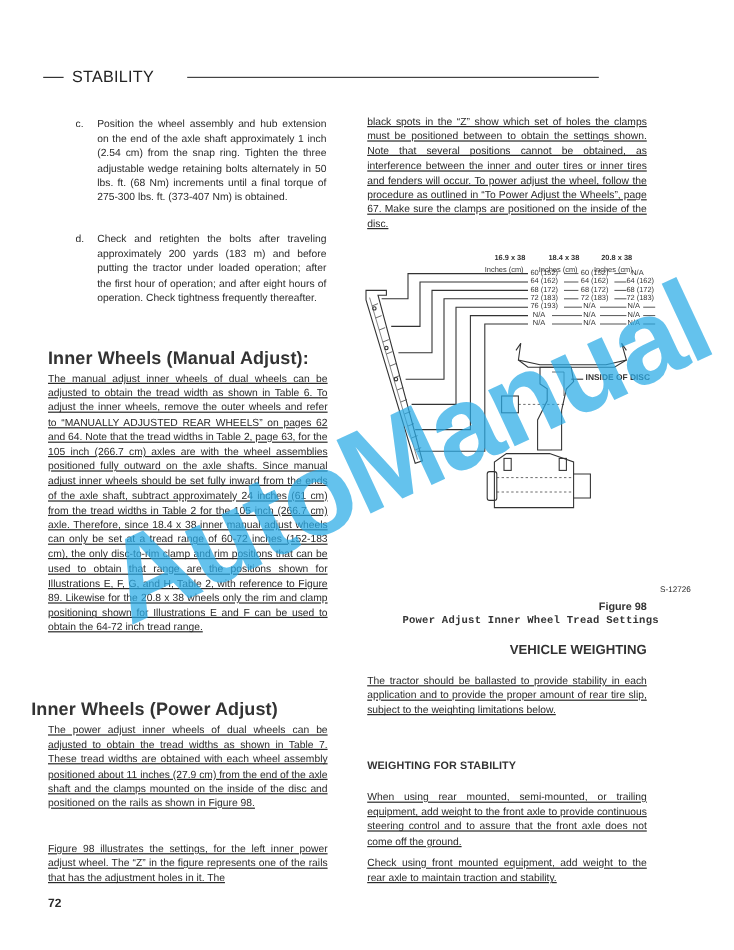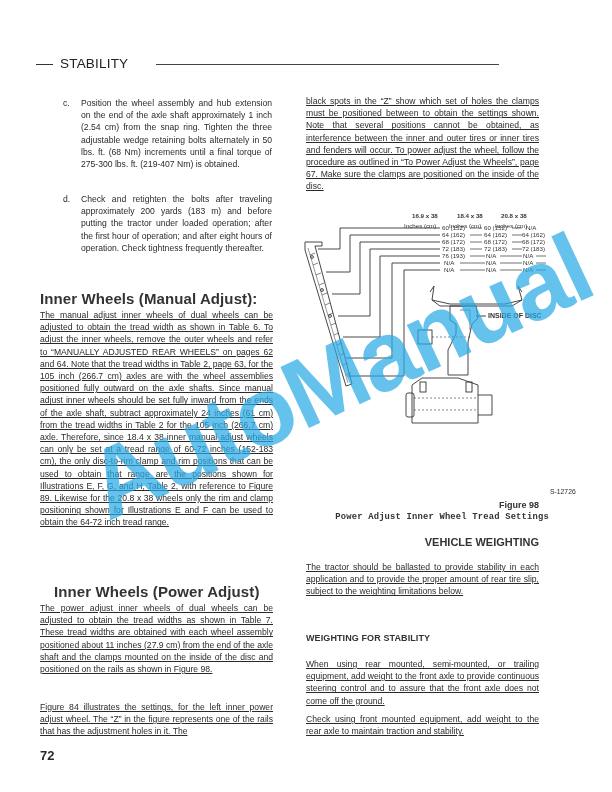--- a/index.html
+++ b/index.html
@@ -15,21 +15,21 @@
   .left { left: 40px; width: 233px; }
   .right { left: 306px; width: 233px; }
 
   .list-item { position: absolute; font-size: 8.6px; line-height: 12.2px; text-align: justify; }
   .list-item .marker { position: absolute; left: 0; top: 0; }
   .list-item .body { position: absolute; left: 18px; width: 191px; }
 
   .subhead { position: absolute; font-size: 15px; font-weight: bold; color: #333; letter-spacing: 0.1px; }
   .center-title { position: absolute; text-align: right; font-weight: bold; color: #333; }
 
-  .page-number { position: absolute; left: 40px; top: 748px; font-size: 13px; font-weight: bold; }
+  .page-number { position: absolute; left: 40px; top: 748px; font-size: 10px; font-weight: bold; }
 
   .diagram { position: absolute; left: 300px; top: 200px; width: 250px; height: 230px; }
   .diagram .lbl { position: absolute; font-size: 6.2px; font-family: "Liberation Sans", sans-serif; color: #333; white-space: nowrap; }
   .diagram .hdr { font-weight: bold; font-size: 6.2px; }
   .sid { position: absolute; left: 550px; top: 488px; font-size: 6.8px; }
 
   .watermark { position: absolute; left: 60px; top: 260px; font-size: 98px; font-weight: bold;
                color: rgba(40,170,230,0.72); transform: rotate(-25deg); transform-origin: left top;
                letter-spacing: -2px; pointer-events: none; white-space: nowrap; }
 </style>
@@ -37,42 +37,42 @@
 <body>
 
 <div class="header">
   <div class="dash-left"></div>
   <div class="title">STABILITY</div>
   <div class="rule"></div>
 </div>
 
 <div class="list-item" style="left:63px; top:97px; width:214px;">
   <span class="marker">c.</span>
-  <p class="body" style="margin:0;">Position the wheel assembly and hub extension on the end of the axle shaft approximately 1 inch (2.54 cm) from the snap ring. Tighten the three adjustable wedge retaining bolts alternately in 50 lbs. ft. (68 Nm) increments until a final torque of 275-300 lbs. ft. (219-407 Nm) is obtained.</p>
+  <p class="body" style="margin:0;">Position the wheel assembly and hub extension on the end of the axle shaft approximately 1 inch (2.54 cm) from the snap ring. Tighten the three adjustable wedge retaining bolts alternately in 50 lbs. ft. (68 Nm) increments until a final torque of 275-300 lbs. ft. (373-407 Nm) is obtained.</p>
 </div>
 
 <div class="list-item" style="left:63px; top:193px; width:214px;">
   <span class="marker">d.</span>
   <p class="body" style="margin:0;">Check and retighten the bolts after traveling approximately 200 yards (183 m) and before putting the tractor under loaded operation; after the first hour of operation; and after eight hours of operation. Check tightness frequently thereafter.</p>
 </div>
 
 <div class="subhead" style="left:40px; top:290px;">Inner Wheels (Manual Adjust):</div>
 
 <div class="col left" style="top:309px;">
   <p>The manual adjust inner wheels of dual wheels can be adjusted to obtain the tread width as shown in Table 6. To adjust the inner wheels, remove the outer wheels and refer to “MANUALLY ADJUSTED REAR WHEELS” on pages 62 and 64. Note that the tread widths in Table 2, page 63, for the 105 inch (266.7 cm) axles are with the wheel assemblies positioned fully outward on the axle shafts. Since manual adjust inner wheels should be set fully inward from the ends of the axle shaft, subtract approximately 24 inches (61 cm) from the tread widths in Table 2 for the 105 inch (266.7 cm) axle. Therefore, since 18.4 x 38 inner manual adjust wheels can only be set at a tread range of 60-72 inches (152-183 cm), the only disc-to-rim clamp and rim positions that can be used to obtain that range are the positions shown for Illustrations E, F, G, and H, Table 2, with reference to Figure 89. Likewise for the 20.8 x 38 wheels only the rim and clamp positioning shown for Illustrations E and F can be used to obtain the 64-72 inch tread range.</p>
 </div>
 
-<div class="subhead" style="left:54px; top:583px;text-align:center;">Inner Wheels (Power Adjust)</div>
+<div class="subhead" style="left:26px; top:583px;text-align:center;">Inner Wheels (Power Adjust)</div>
 
 <div class="col left" style="top:602px;">
   <p>The power adjust inner wheels of dual wheels can be adjusted to obtain the tread widths as shown in Table 7. These tread widths are obtained with each wheel assembly positioned about 11 inches (27.9 cm) from the end of the axle shaft and the clamps mounted on the inside of the disc and positioned on the rails as shown in Figure 98.</p>
 </div>
 
 <div class="col left" style="top:701px;">
-  <p>Figure 84 illustrates the settings, for the left inner power adjust wheel. The “Z” in the figure represents one of the rails that has the adjustment holes in it. The</p>
+  <p>Figure 98 illustrates the settings, for the left inner power adjust wheel. The “Z” in the figure represents one of the rails that has the adjustment holes in it. The</p>
 </div>
 
 <div class="col right" style="top:95px;">
   <p>black spots in the “Z” show which set of holes the clamps must be positioned between to obtain the settings shown. Note that several positions cannot be obtained, as interference between the inner and outer tires or inner tires and fenders will occur. To power adjust the wheel, follow the procedure as outlined in “To Power Adjust the Wheels”, page 67. Make sure the clamps are positioned on the inside of the disc.</p>
 </div>
 
 <div class="diagram">
   <svg width="250" height="230" viewBox="0 0 250 230" style="position:absolute; left:0; top:0;">
     <g fill="none" stroke="#333" stroke-width="0.9">
 

